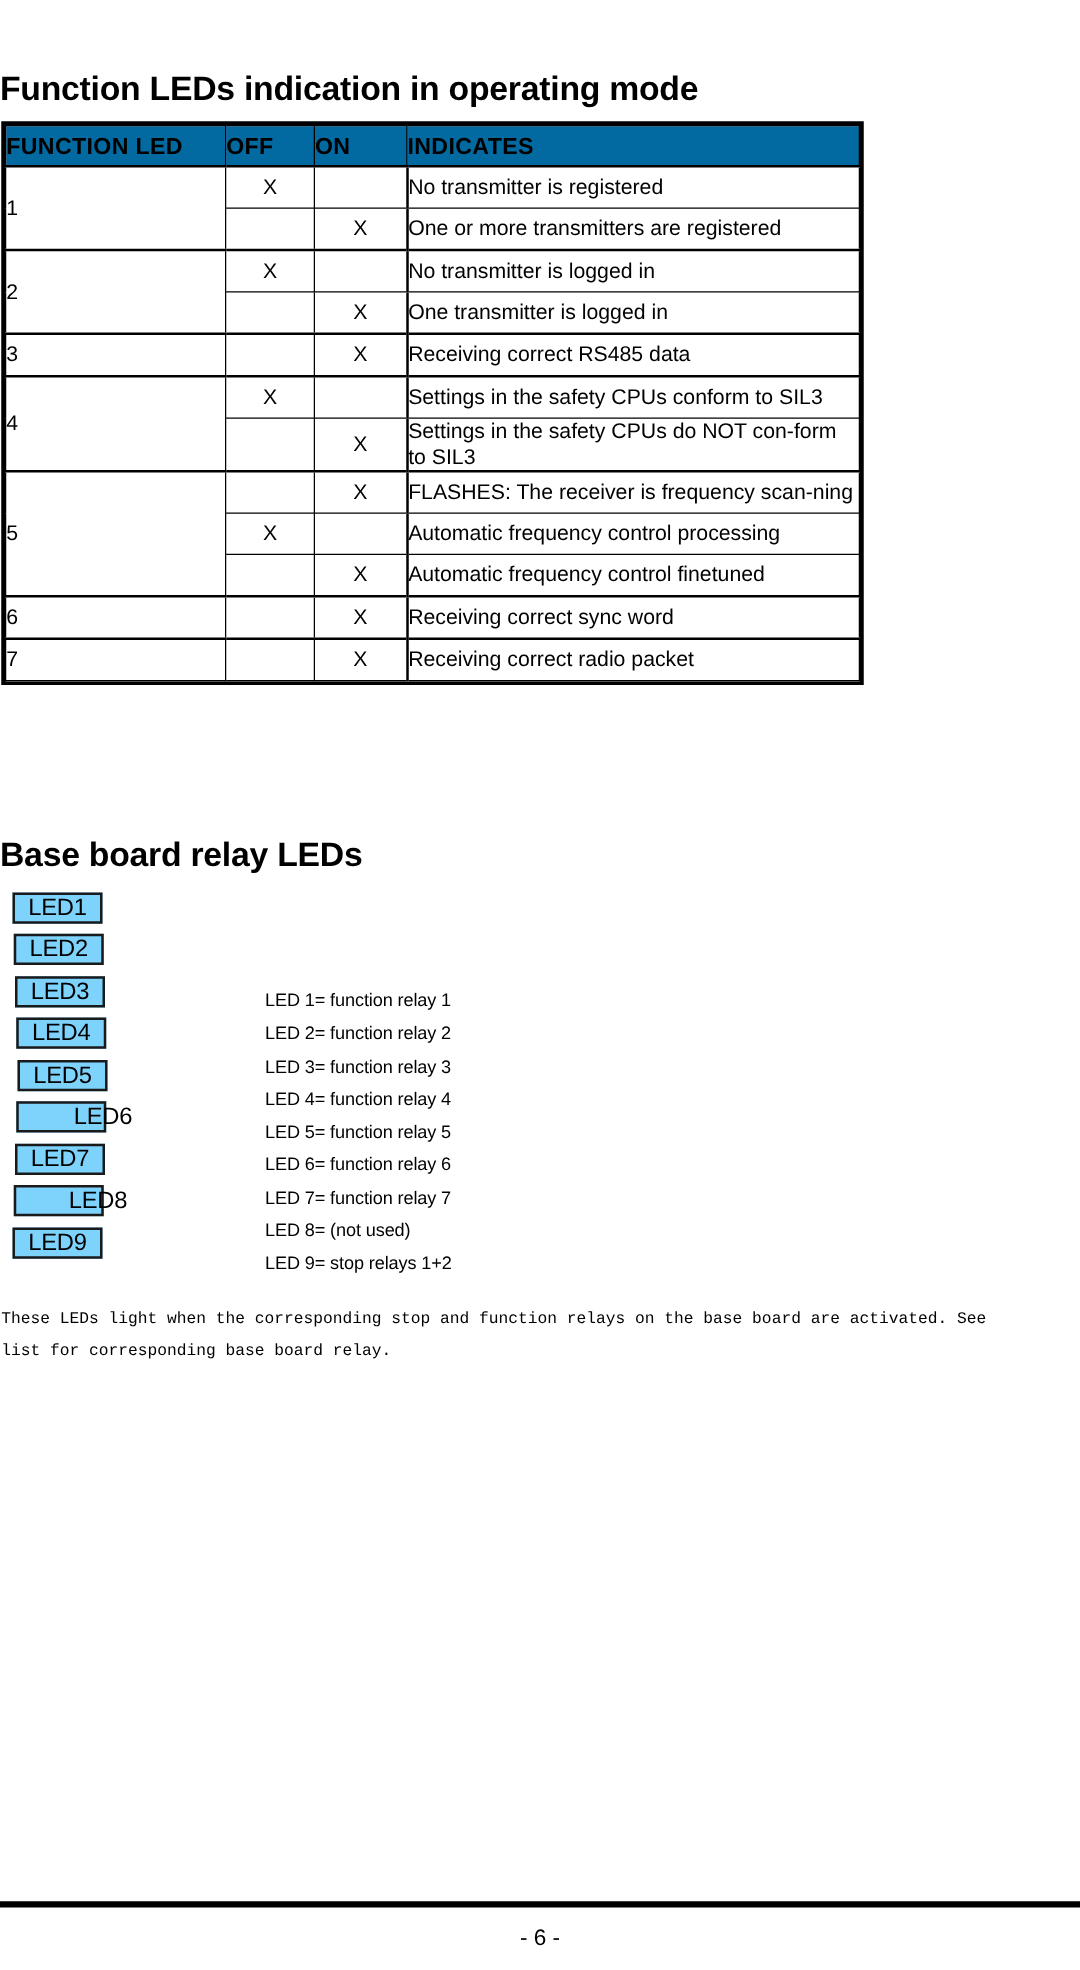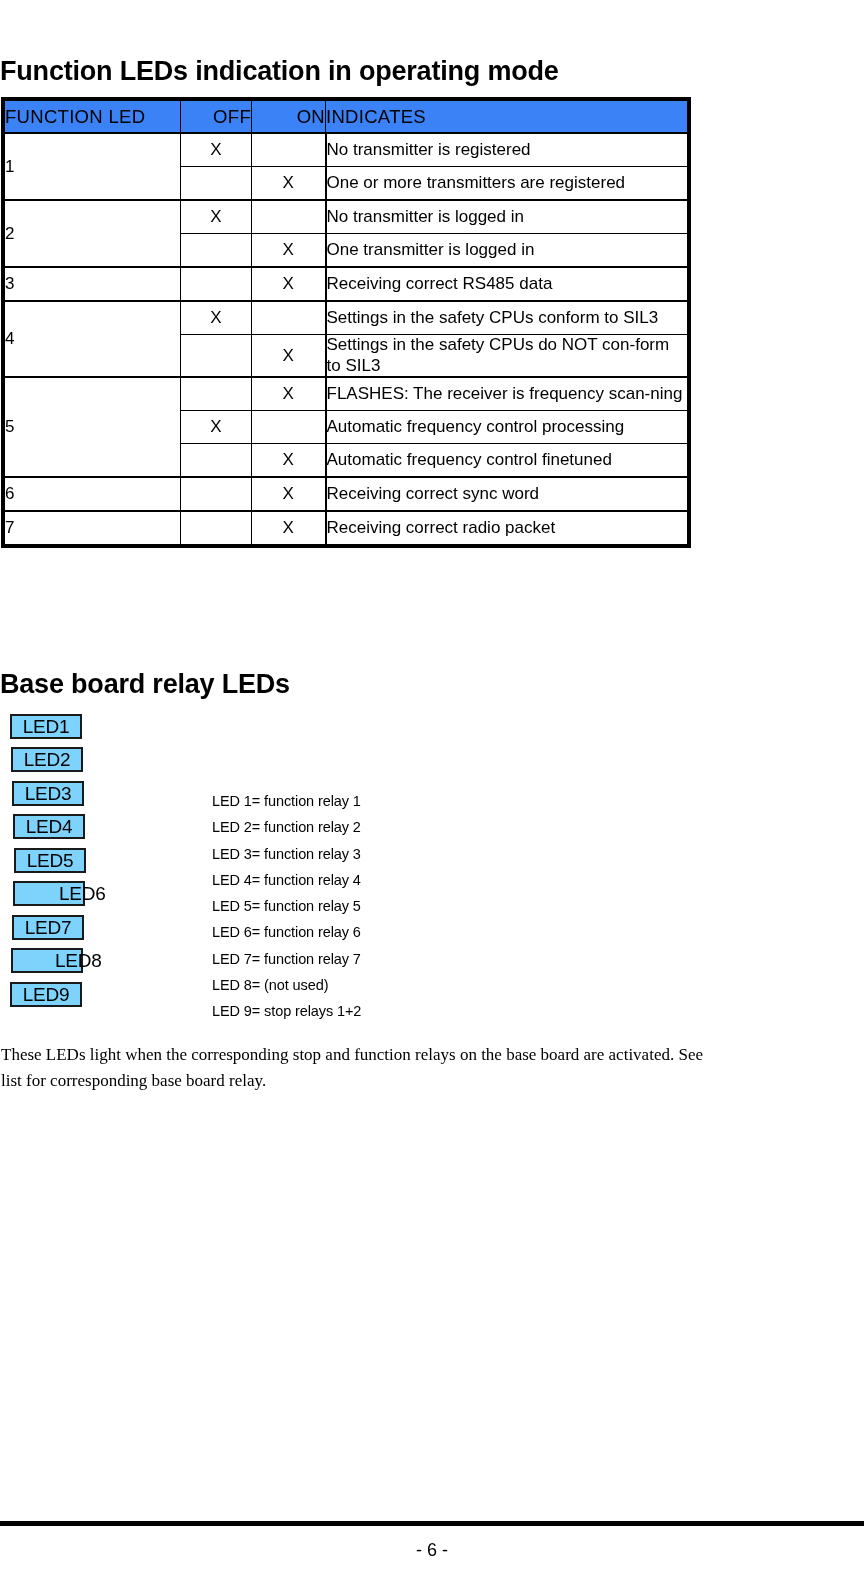--- a/index.html
+++ b/index.html
@@ -59,29 +59,29 @@
   table.leds col.c-on  { width: 74px; }
   table.leds col.c-ind { width: auto; }
 
   table.leds th, table.leds td {
     border: 1px solid #000;
     padding: 0;
     vertical-align: middle;
     background: #fff;
   }
   table.leds thead th {
-    background: #3b82f6;
-    font-weight: normal;
+    background: #0369a1;
+    font-weight: bold;
     font-size: 18.5px;
     letter-spacing: 0.3px;
     height: 31px;
     border-bottom: 2px solid #000;
   }
   .th-fn, .th-ind { text-align: left; padding-left: 5px; }
-  .th-off, .th-on { text-align: right; }
+  .th-off, .th-on { text-align: left; }
 
   td.grp {
     text-align: left;
     padding-left: 6px;
     font-size: 17px;
     vertical-align: middle;
     border-right: 2px solid #000;
   }
   td.mark {
     text-align: center;
@@ -135,22 +135,22 @@
     white-space: nowrap;
     letter-spacing: -0.1px;
   }
 
   
   .body-par {
     position: absolute;
     left: 1px;
     top: 1042px;
     width: 858px;
-    font-family: Liberation Serif, serif;
-    font-size: 17px;
+    font-family: Liberation Mono, monospace;
+    font-size: 13px;
     line-height: 26px;
     color: #000;
   }
   .body-par .line { display: block; }
 
   
   .footer-rule {
     position: absolute;
     left: 0;
     top: 1521px;

